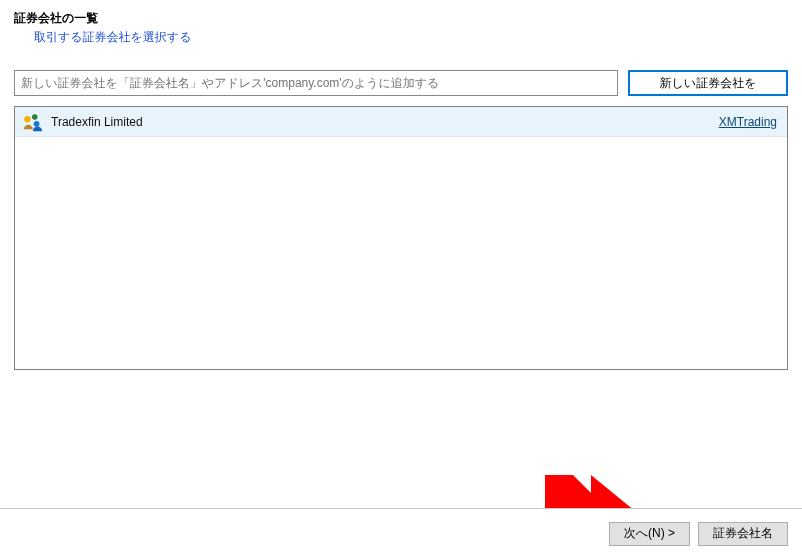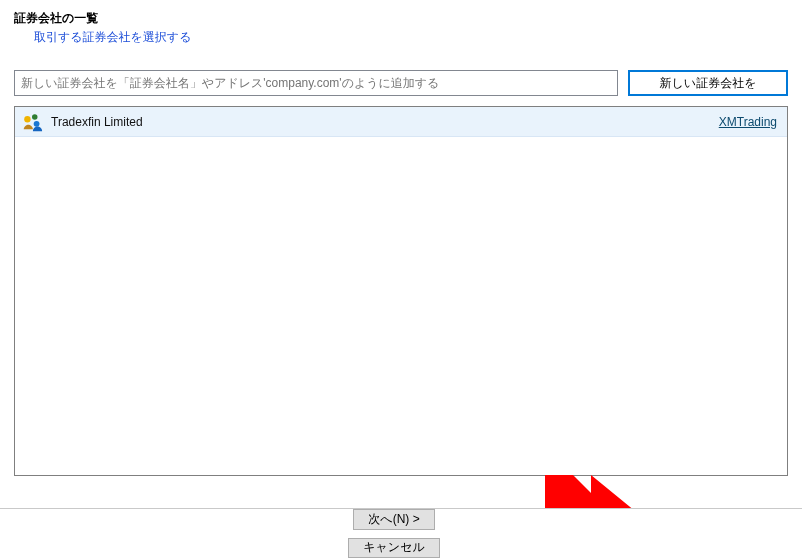--- a/index.html
+++ b/index.html
@@ -49,21 +49,21 @@
       width: 160px;
       height: 26px;
       background: #fff;
       border: 2px solid #0078d7;
       font-family: inherit;
       font-size: 12px;
       cursor: pointer;
     }
     .list-container {
       border: 1px solid #7f7f7f;
-      height: 370px;
+      height: 264px;
       margin-top: 10px;
       overflow: auto;
       background: #fff;
     }
     .list-row {
       display: flex;
       align-items: center;
       height: 30px;
       background: #e9f3fc;
       border-bottom: 1px solid #d8e6f5;
@@ -93,21 +93,20 @@
       right: 0;
       bottom: 0;
       height: 50px;
       border-top: 1px solid #c9c9c9;
       background: #fff;
       display: flex;
       justify-content: flex-end;
       align-items: center;
       padding-right: 14px;
       gap: 8px;
-      flex-direction: column;
     }
     .btn {
       height: 24px;
       min-width: 80px;
       padding: 0 14px;
       font-family: inherit;
       font-size: 12px;
       background: #e1e1e1;
       border: 1px solid #adadad;
       cursor: pointer;
@@ -149,14 +148,14 @@
     </div>
   </div>
 </div>
 
 <svg class="arrow-pointer" width="90" height="70" viewBox="0 0 90 70">
   <polygon points="0,0 28,0 46,18 46,0 90,36 46,70 46,52 28,34 0,34" fill="#ff0000"></polygon>
 </svg>
 
 <div class="footer">
   <button class="btn">次へ(N) &gt;</button>
-  <button class="btn">キャンセル</button>
+  <button class="btn">証券会社名</button>
 </div>
 
 </body></html>

